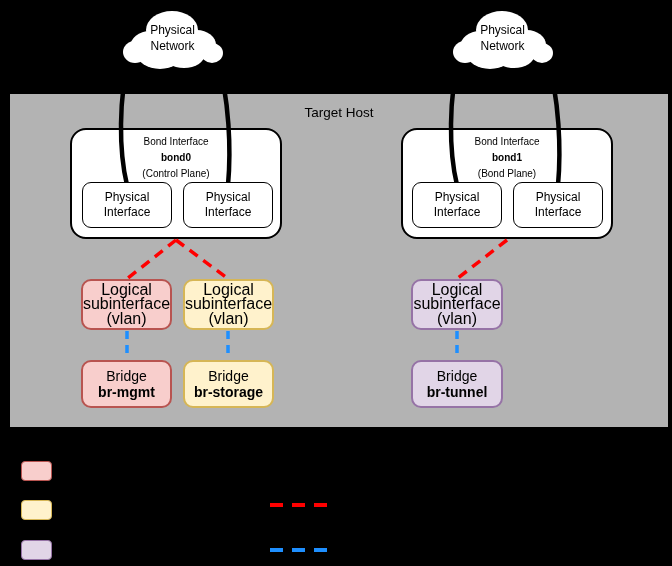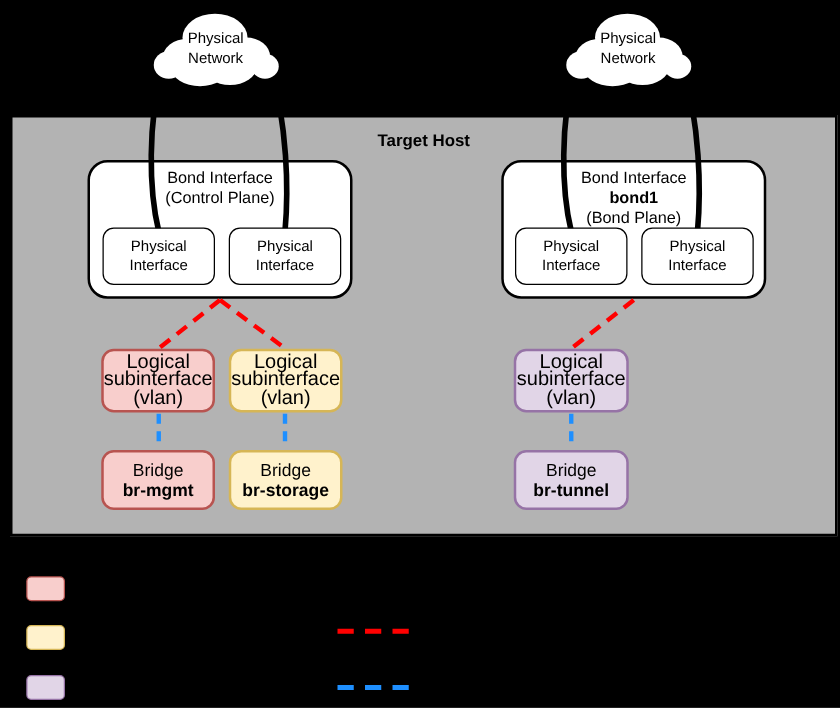--- a/index.html
+++ b/index.html
@@ -7,36 +7,36 @@
     position:relative; width:672px; height:566px; background:#000000;
     font-family:"Liberation Sans", sans-serif; color:#000; overflow:hidden;
   }
   .abs { position:absolute; box-sizing:border-box; }
   
   #host {
     left:8px; top:92px; width:662px; height:337px;
     background:#b3b3b3; border:2px solid #000; z-index:1;
   }
   #host-title {
-    margin-top:11px; text-align:center; font-weight:bold; font-size:13.5px;
+    margin-top:11px; text-align:center; font-weight:normal; font-size:13.5px;
   }
   
   .bond-box {
     background:#ffffff; border:2.5px solid #000; border-radius:16px; z-index:2;
   }
   #bond0-box { left:70px; top:128px; width:212px; height:111px; }
   #bond1-box { left:401px; top:128px; width:212px; height:111px; }
   
   #overlay { position:absolute; left:0; top:0; z-index:3; pointer-events:none; }
   
   .top { z-index:4; }
   .pre { white-space:pre-line; }
   .center { display:flex; align-items:center; justify-content:center; text-align:center; }
   .bond-text {
-    text-align:center; font-size:13px; line-height:16px;
+    text-align:center; font-size:10px; line-height:16px;
   }
   #bond0-text { left:70px; top:134px; width:212px; }
   #bond1-text { left:401px; top:134px; width:212px; }
   .phys-box {
     background:#ffffff; border:1.5px solid #000; border-radius:9px;
     font-size:12px; line-height:15px;
   }
   #phys-0a { left:82px;  top:182px; width:90px; height:46px; }
   #phys-0b { left:183px; top:182px; width:90px; height:46px; }
   #phys-1a { left:412px; top:182px; width:90px; height:46px; }
@@ -124,20 +124,21 @@
     </g>
   </svg>
 
   <div id="cloud-label-left" class="abs top cloud-label pre">Physical
 Network</div>
   <div id="cloud-label-right" class="abs top cloud-label pre">Physical
 Network</div>
 
   <div id="bond0-text" class="abs top bond-text">
     <div>Bond Interface</div>
+    <div class="bold">bond0</div>
     <div>(Control Plane)</div>
   </div>
   <div id="bond1-text" class="abs top bond-text">
     <div>Bond Interface</div>
     <div class="bold">bond1</div>
     <div>(Bond Plane)</div>
   </div>
 
   <div id="phys-0a" class="abs top phys-box center pre">Physical
 Interface</div>

